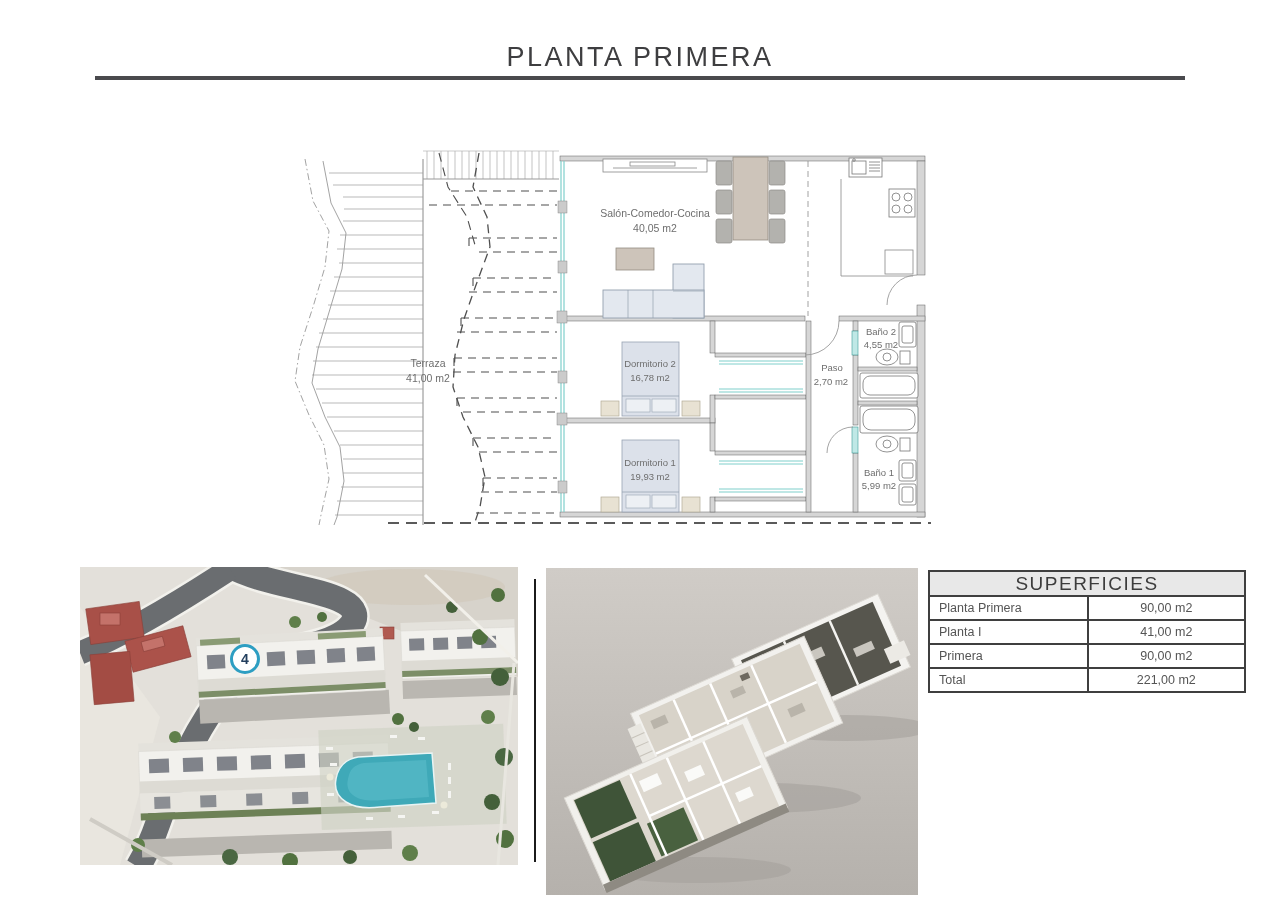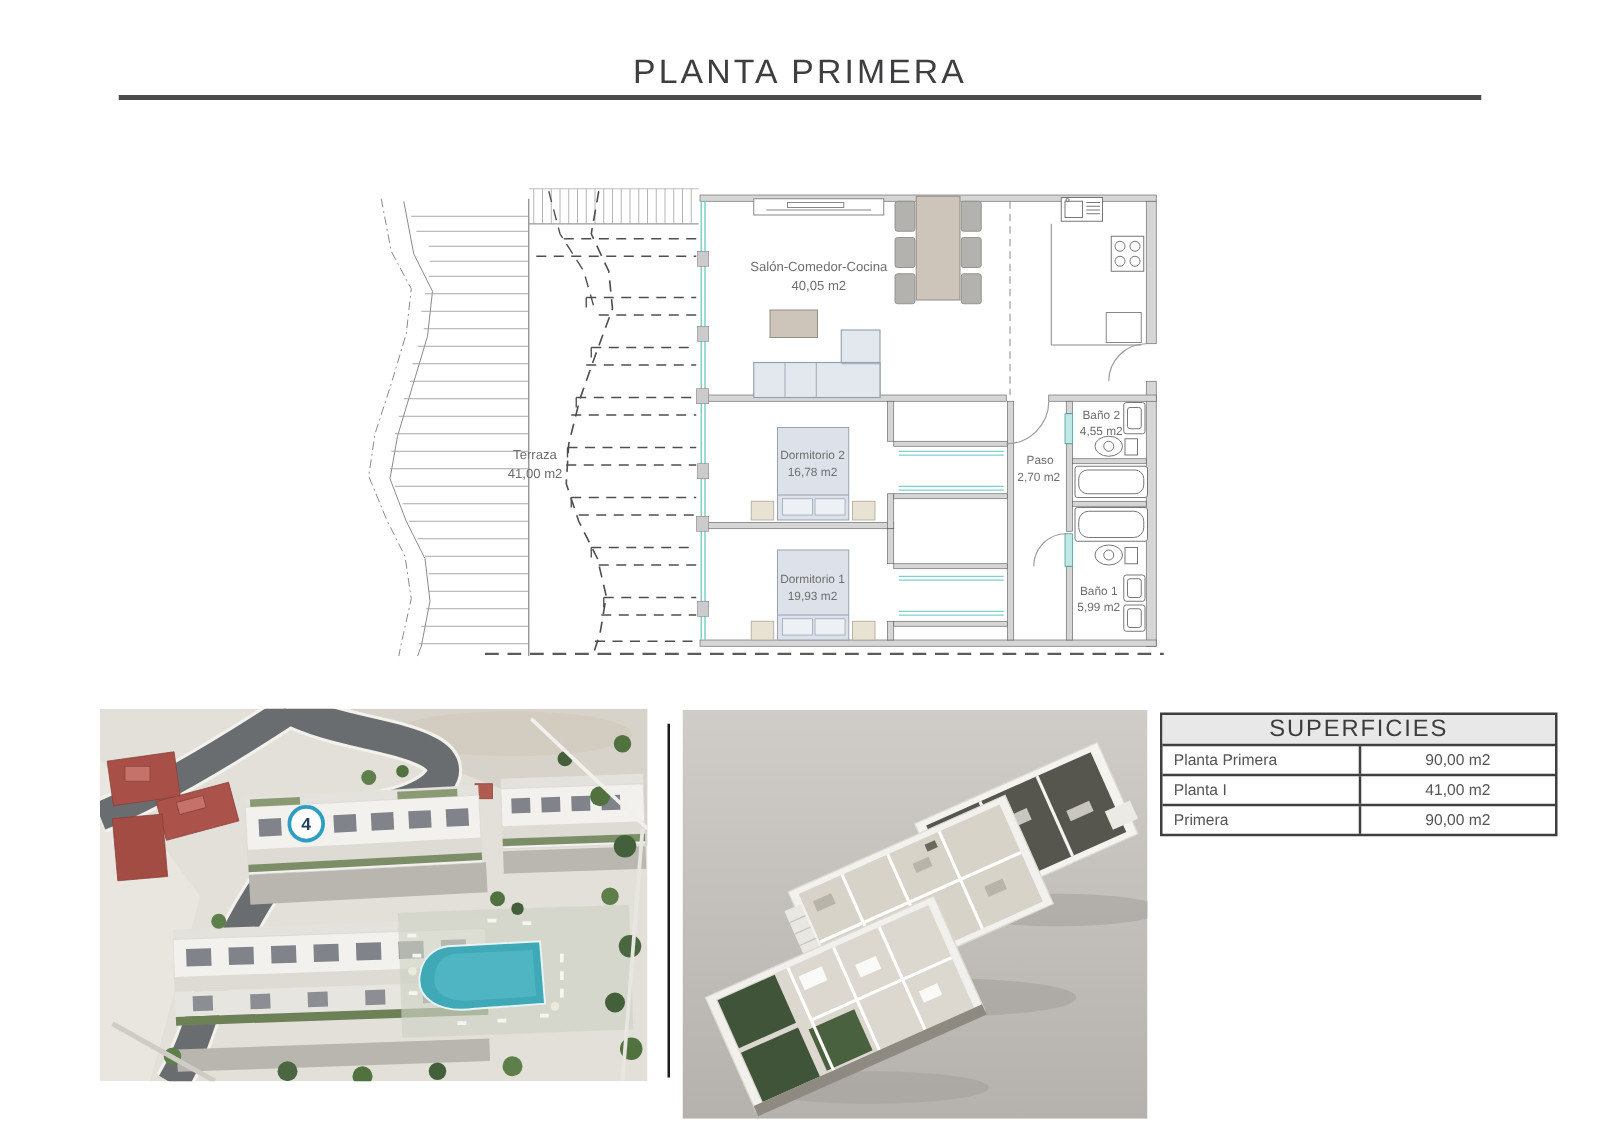--- a/index.html
+++ b/index.html
@@ -497,13 +497,17 @@
     <div class="sup-value">90,00 m2</div>
   </div>
   <div class="sup-row">
     <div class="sup-label">Planta I</div>
     <div class="sup-value">41,00 m2</div>
   </div>
   <div class="sup-row">
     <div class="sup-label">Primera</div>
     <div class="sup-value">90,00 m2</div>
   </div>
+  <div class="sup-row">
+    <div class="sup-label">Total</div>
+    <div class="sup-value">221,00 m2</div>
+  </div>
 </div>
 
 </body></html>

